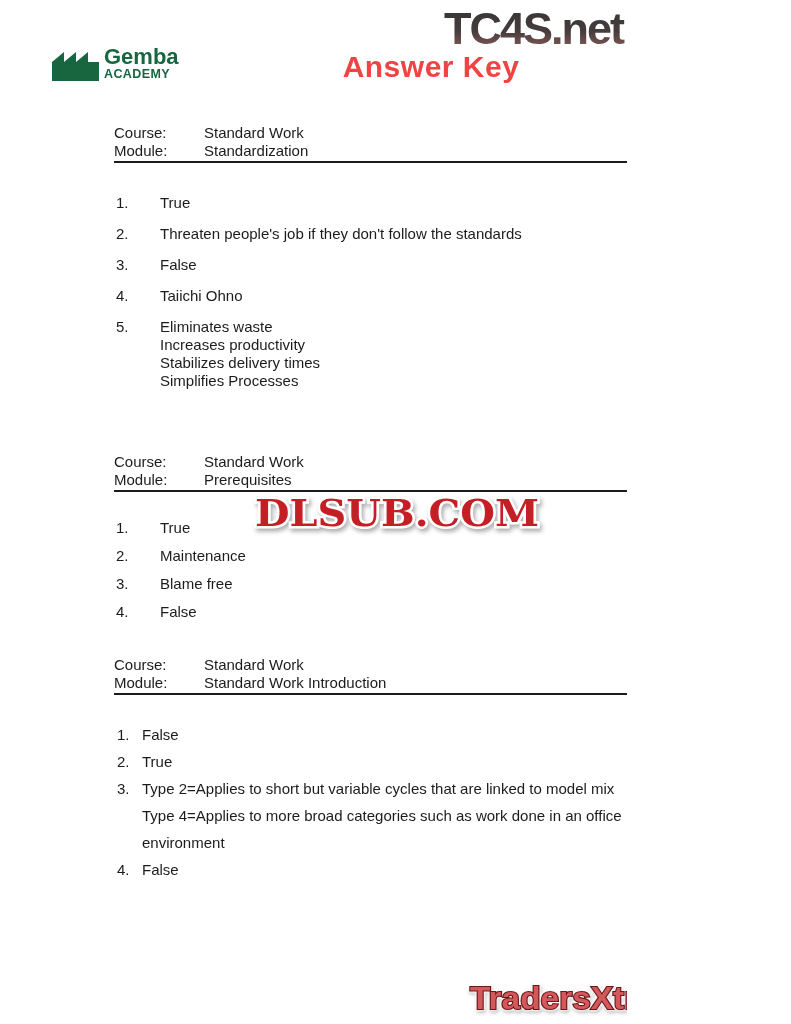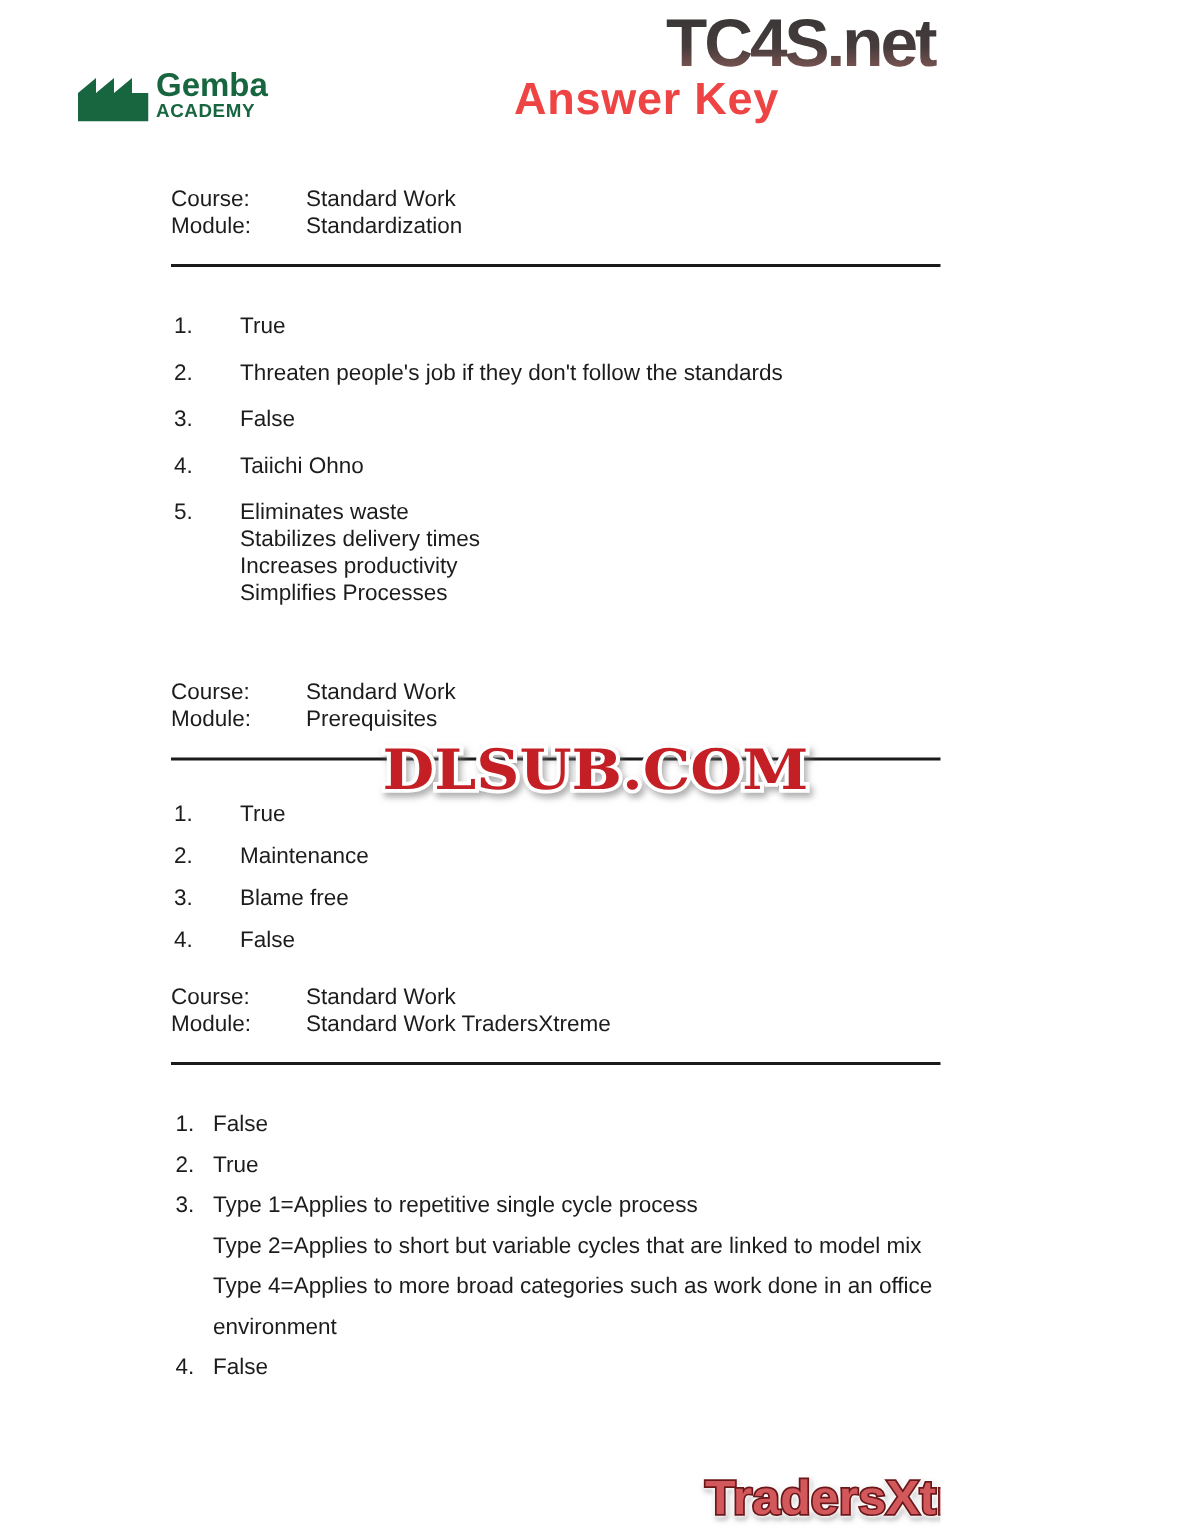--- a/index.html
+++ b/index.html
@@ -20,21 +20,21 @@
   
   .wm-tc4s{position:absolute;top:1px;right:0;}
   .wm-dlsub{position:absolute;left:247px;top:488px;filter:drop-shadow(2px 3px 2px rgba(110,110,110,.55));}
   .wm-dlsub text{fill:var(--dlsub-fill);stroke:#ffffff;stroke-width:5px;paint-order:stroke;}
   .wm-traders{position:absolute;left:464px;top:975px;
     filter:drop-shadow(0 0 1.5px #fff) drop-shadow(0 0 1.5px #fff) drop-shadow(1px 2px 1px rgba(0,0,0,.25));}
   .wm-traders text{fill:var(--traders-fill);stroke:var(--traders-stroke);stroke-width:2.2px;paint-order:stroke;}
   
   .course-section{position:absolute;left:114px;width:582px;font-size:15px;}
   .s0{top:124px}.s1{top:453px}.s2{top:656px}
-  .sec-head{border-bottom:2px solid #1b1b1b;padding-bottom:16px;}
+  .sec-head{border-bottom:2px solid #1b1b1b;padding-bottom:1px;}
   .head-row{display:flex;line-height:18px;}
   .head-row .lbl{width:90px;flex:0 0 90px;}
   .answers{list-style:none;margin:0;padding:0;}
   .answers li{position:relative;}
   .s0 .answers{margin-top:31px}
   .s0 .answers li{line-height:18px;margin-bottom:13px;padding-left:46px}
   .s0 .answers .num{position:absolute;left:2px}
   .s1 .answers{margin-top:27px}
   .s1 .answers li{line-height:18px;margin-bottom:10px;padding-left:46px}
   .s1 .answers .num{position:absolute;left:2px}
@@ -104,22 +104,22 @@
           <li>
             <span class="num">4.</span>
             <div class="txt">
               <div class="line">Taiichi Ohno</div>
             </div>
           </li>
           <li>
             <span class="num">5.</span>
             <div class="txt">
               <div class="line">Eliminates waste</div>
+              <div class="line">Increases productivity</div>
               <div class="line">Stabilizes delivery times</div>
-              <div class="line">Increases productivity</div>
               <div class="line">Simplifies Processes</div>
             </div>
           </li>
         </ol>
       </section>
       <section class="course-section s1">
         <div class="sec-head">
           <div class="head-row">
             <span class="lbl">Course:</span>
             <span class="val">Standard Work</span>
@@ -157,40 +157,39 @@
         </ol>
       </section>
       <section class="course-section s2">
         <div class="sec-head">
           <div class="head-row">
             <span class="lbl">Course:</span>
             <span class="val">Standard Work</span>
           </div>
           <div class="head-row">
             <span class="lbl">Module:</span>
-            <span class="val">Standard Work TradersXtreme</span>
+            <span class="val">Standard Work Introduction</span>
           </div>
         </div>
         <ol class="answers">
           <li>
             <span class="num">1.</span>
             <div class="txt">
               <div class="line">False</div>
             </div>
           </li>
           <li>
             <span class="num">2.</span>
             <div class="txt">
               <div class="line">True</div>
             </div>
           </li>
           <li>
             <span class="num">3.</span>
             <div class="txt">
-              <div class="line">Type 1=Applies to repetitive single cycle process</div>
               <div class="line">Type 2=Applies to short but variable cycles that are linked to model mix</div>
               <div class="line">Type 4=Applies to more broad categories such as work done in an office</div>
               <div class="line">environment</div>
             </div>
           </li>
           <li>
             <span class="num">4.</span>
             <div class="txt">
               <div class="line">False</div>
             </div>

